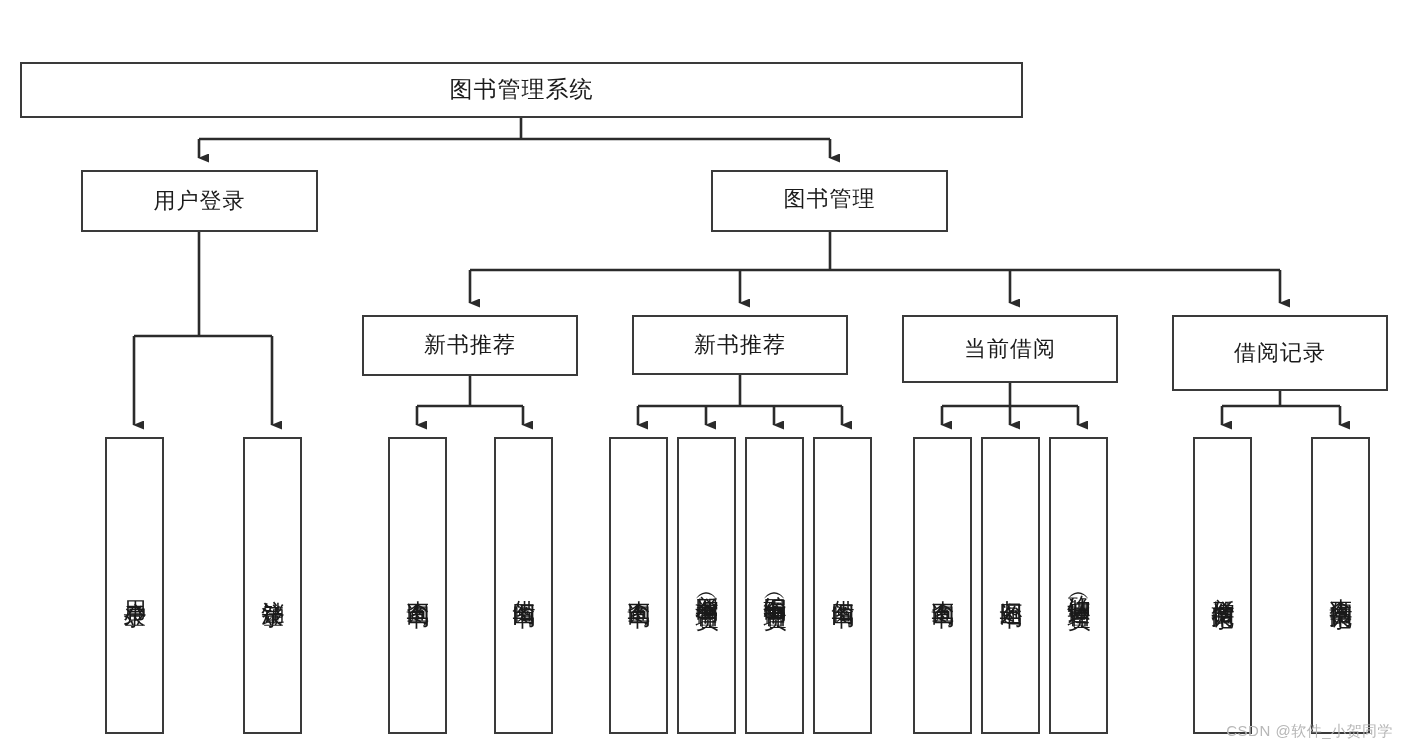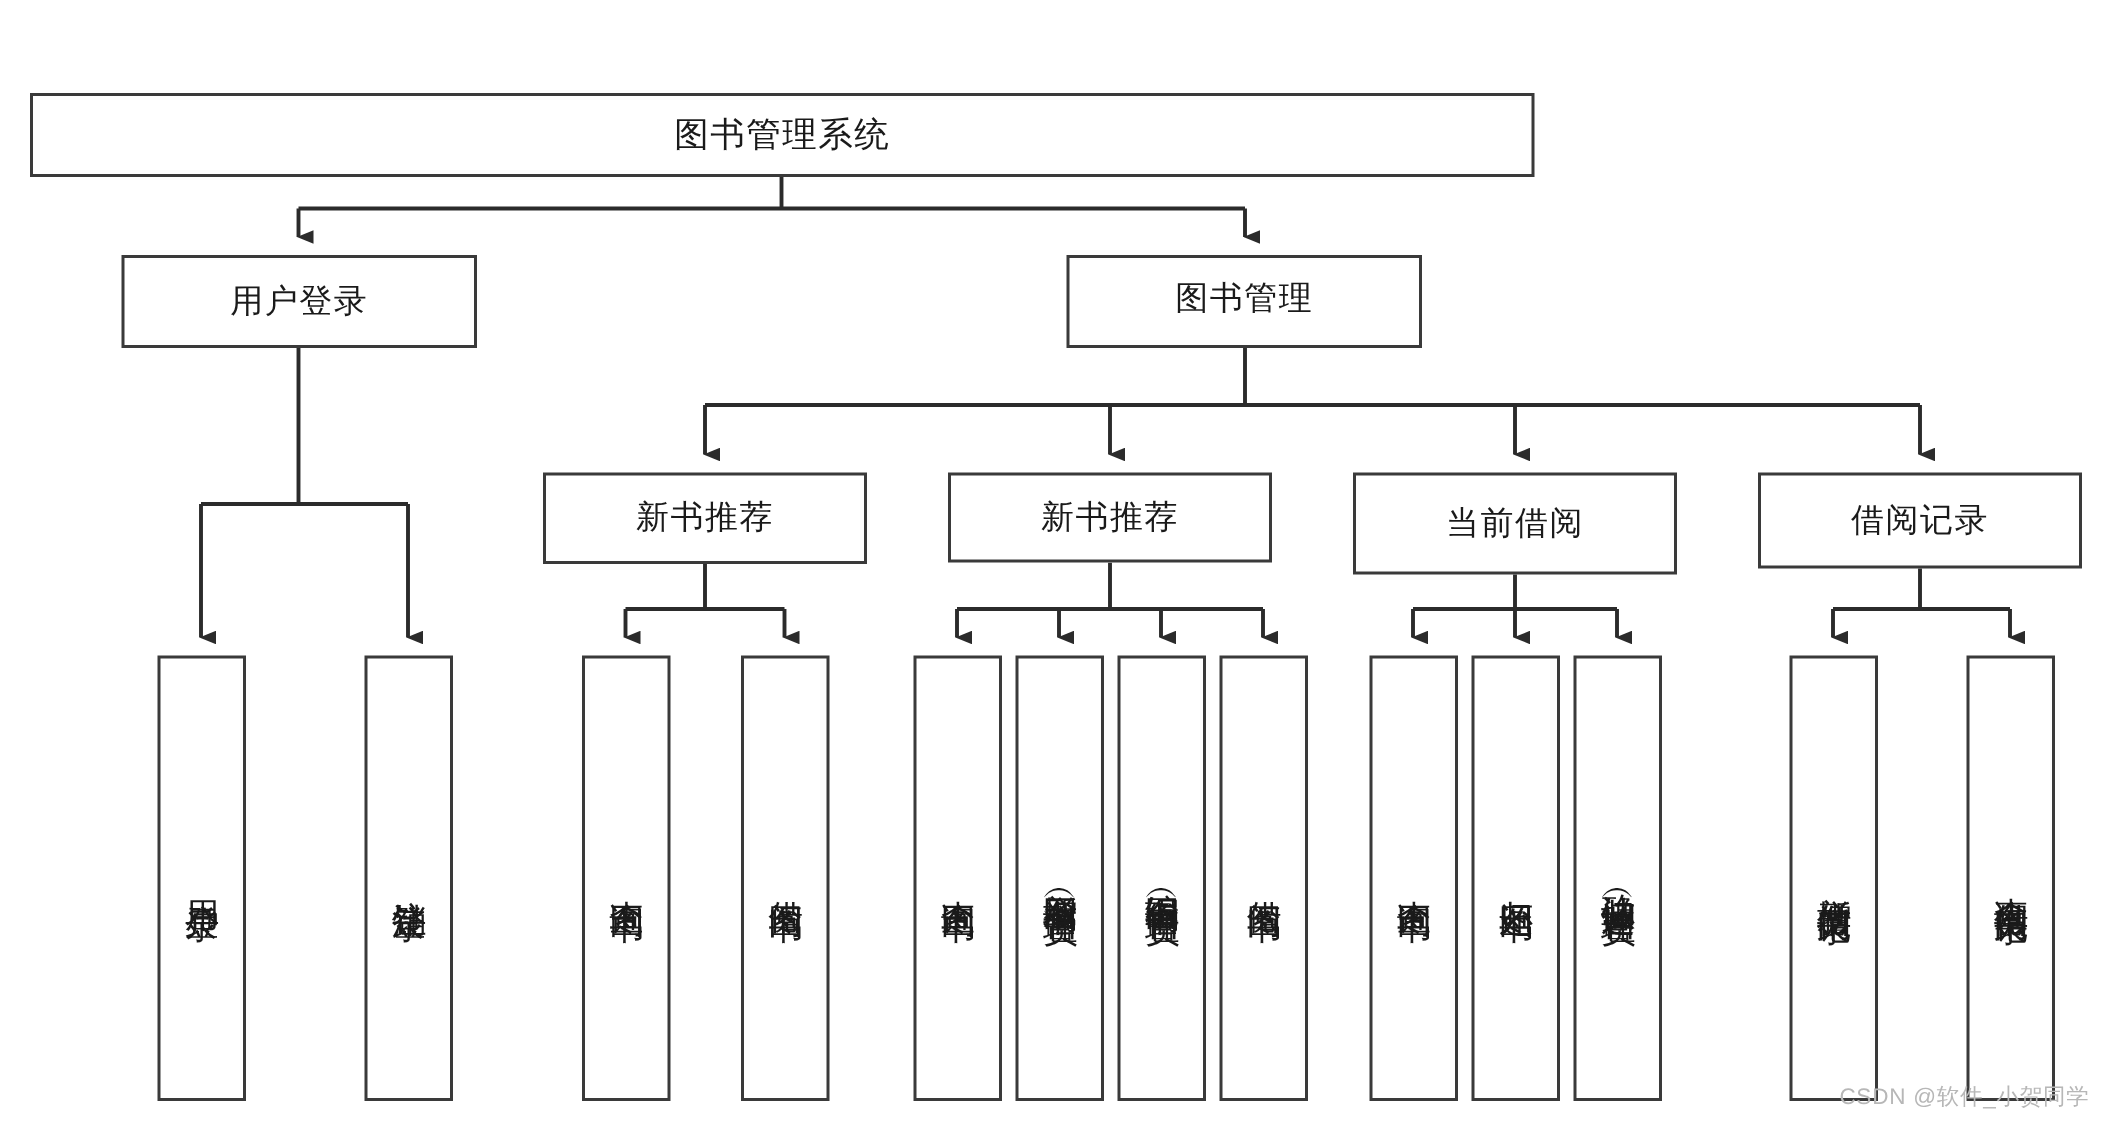--- a/index.html
+++ b/index.html
@@ -141,21 +141,21 @@
 
   <div class="node node-h" style="left:362px; top:315px; width:216px; height:61px;">
     <span>新书推荐</span>
   </div>
   <div class="node node-h" style="left:632px; top:315px; width:216px; height:60px;">
     <span>新书推荐</span>
   </div>
   <div class="node node-h" style="left:902px; top:315px; width:216px; height:68px;">
     <span>当前借阅</span>
   </div>
-  <div class="node node-h" style="left:1172px; top:315px; width:216px; height:64px;justify-content:center;">
+  <div class="node node-h" style="left:1172px; top:315px; width:216px; height:76px;justify-content:center;">
     <span>借阅记录</span>
   </div>
 
   <div class="node node-v" style="left:105px; top:437px; width:59px; height:297px;">
     <span>用户登录</span>
   </div>
   <div class="node node-v" style="left:243px; top:437px; width:59px; height:297px;">
     <span>注销登录</span>
   </div>
 

